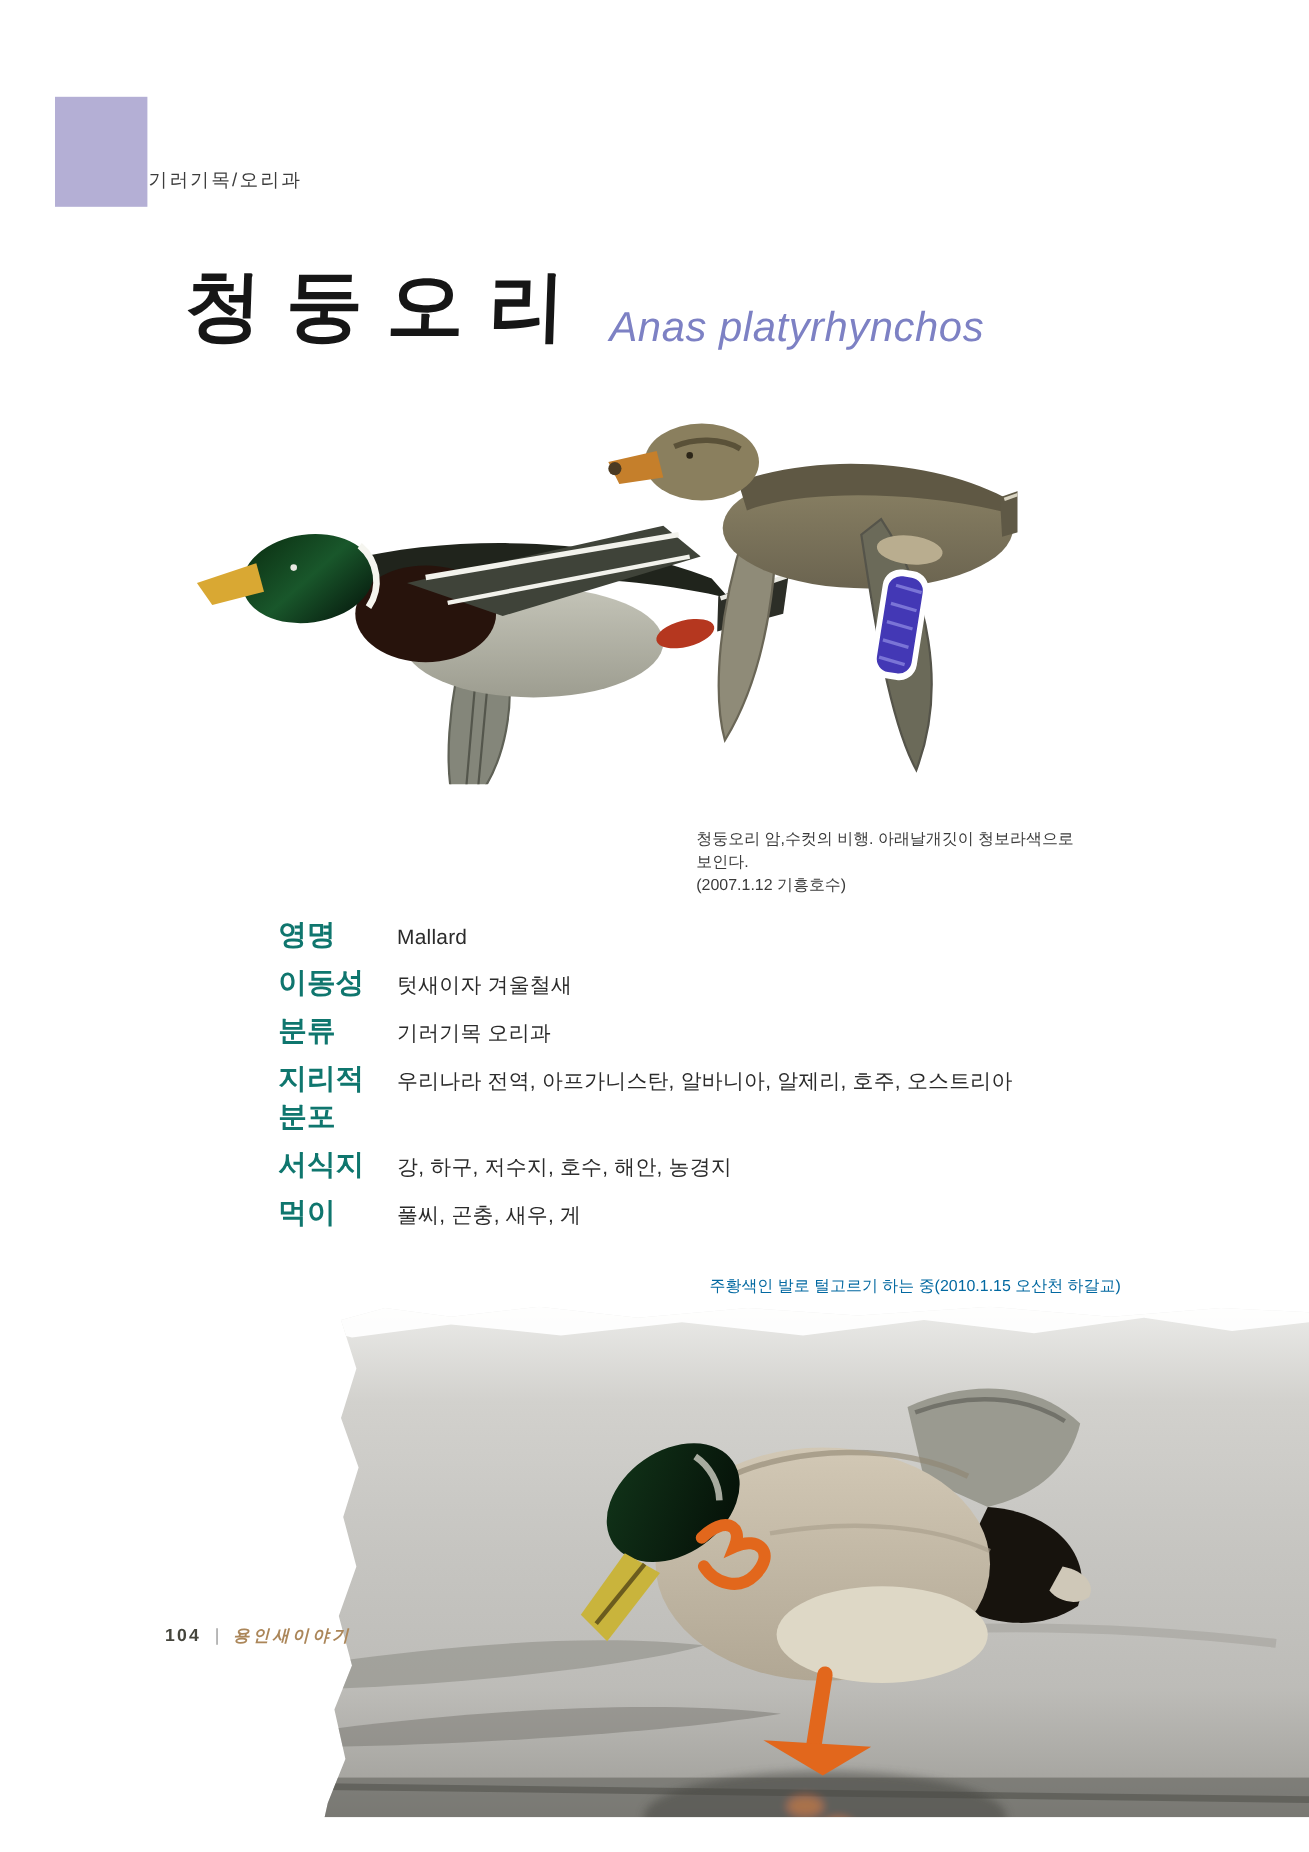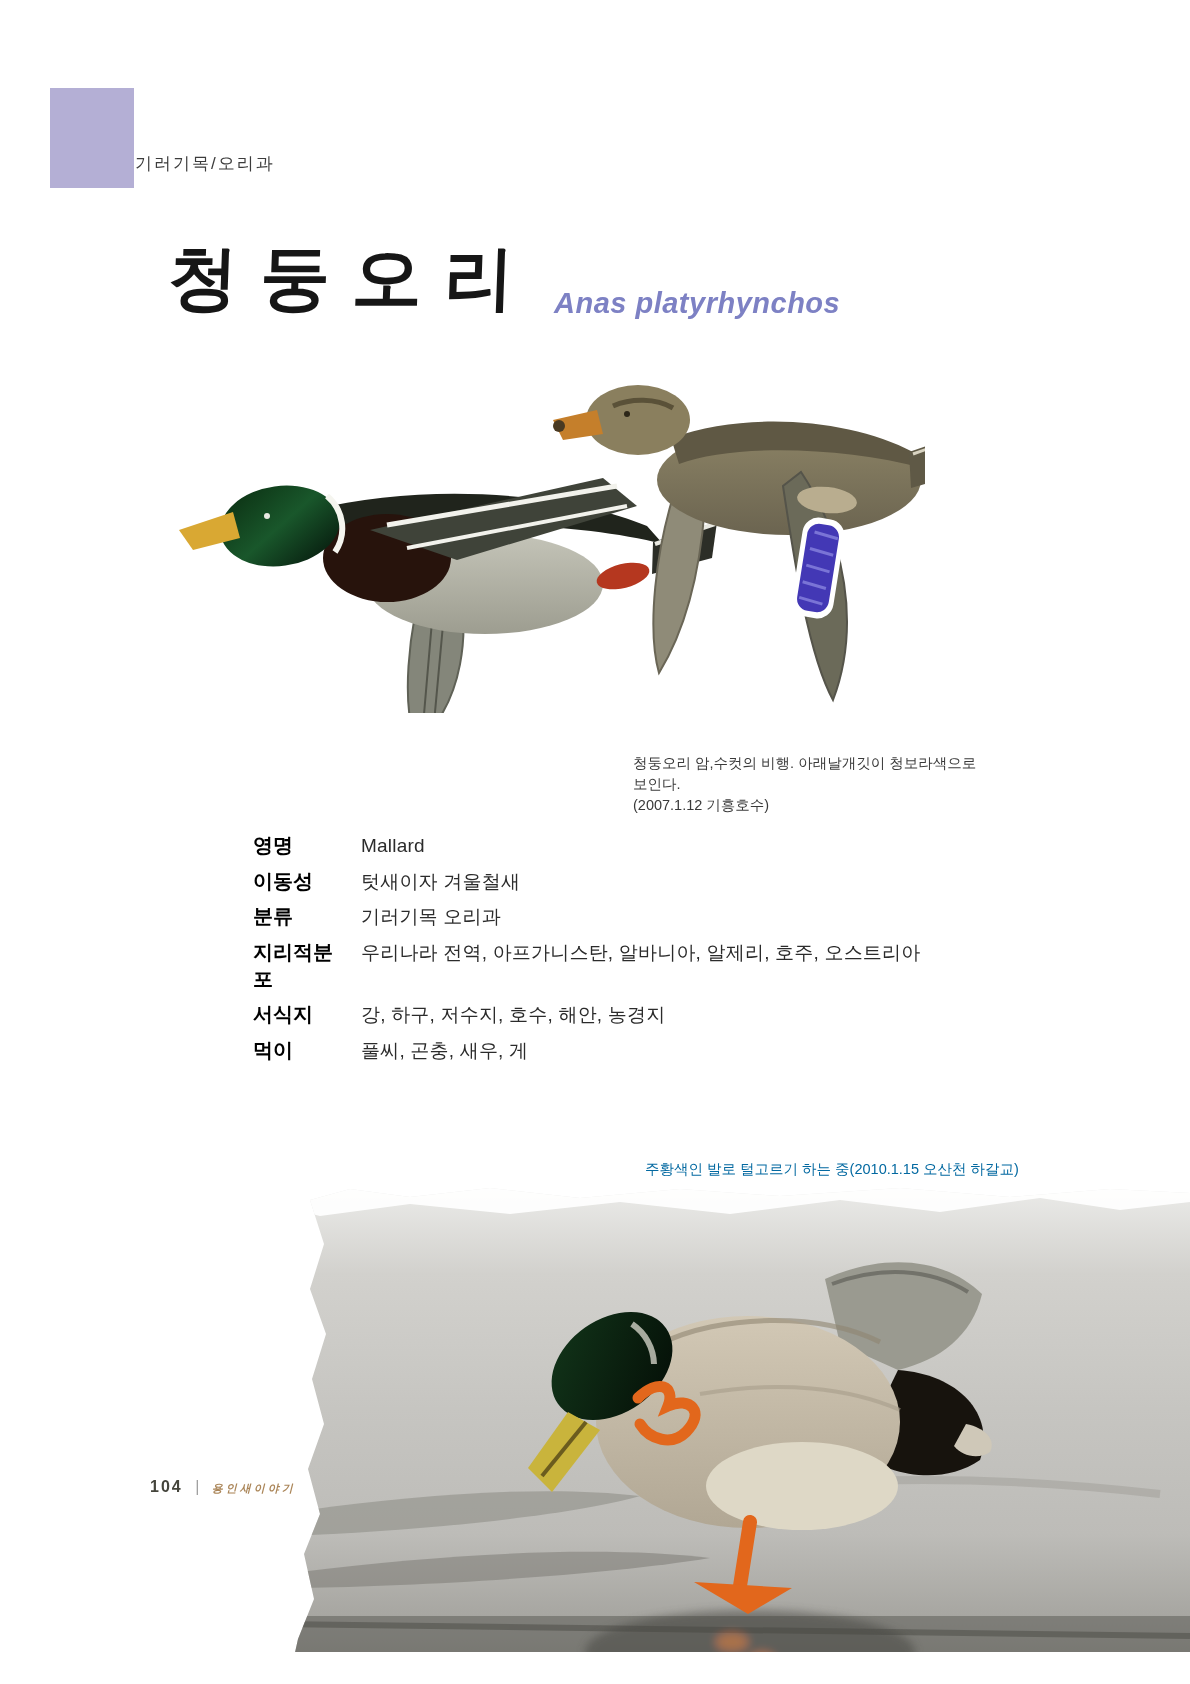--- a/index.html
+++ b/index.html
@@ -20,35 +20,35 @@
   
   .title-row{position:absolute;left:168px;top:232px;width:900px;height:110px;}
   .title-kr{
     display:inline-block;
     font-family:"DejaVu Serif","Liberation Serif",serif;
     font-size:70px;font-weight:900;color:#161616;
     letter-spacing:22px;transform:skewX(-2deg);
   }
   .title-sci{
     display:inline-block;vertical-align:bottom;margin-left:18px;margin-bottom:6px;
-    font-size:29px;font-style:italic;color:#7d81c4;letter-spacing:0.5px;font-weight:bold;
+    font-size:38px;font-style:italic;color:#7d81c4;letter-spacing:0.5px;
   }
   
   .photo-fly{position:absolute;left:155px;top:368px;width:770px;height:345px;background:#ffffff;}
   
   .caption1{
     position:absolute;left:633px;top:753px;width:360px;
     font-size:14.5px;line-height:1.45;color:#3a3a3a;
   }
   
   .specs{position:absolute;left:253px;top:832px;width:740px;}
   .spec-row{display:flex;align-items:baseline;margin-bottom:8.5px;}
   .spec-label{
     width:90px;flex:0 0 90px;
-    color:#000000;font-weight:bold;font-size:20px;
+    color:#0f766e;font-weight:bold;font-size:26px;
     text-align:justify;text-align-last:justify;
   }
   .spec-value{margin-left:18px;font-size:19px;color:#2b2b2b;letter-spacing:0.2px;}
   
   .caption2{
     position:absolute;left:645px;top:1160px;width:420px;
     font-size:14.5px;color:#0369a1;
   }
   
   .photo-ice{
@@ -62,21 +62,21 @@
       30px 105px, 44px 60px
     );
   }
   .photo-ice svg{display:block;width:100%;height:100%;}
   
   .footer{position:absolute;left:150px;top:1478px;font-size:16px;}
   .footer .pageno{font-weight:bold;color:#45453c;letter-spacing:2px;}
   .footer .sep{color:#a0a0a0;margin:0 8px;}
   .footer .book{
     color:#ab8659;font-weight:bold;letter-spacing:3px;
-    font-family:"DejaVu Serif","Liberation Serif",serif;font-style:italic;font-size:11px;
+    font-family:"DejaVu Serif","Liberation Serif",serif;font-style:italic;font-size:15px;
   }
 </style>
 </head>
 <body>
 
 <div class="page">
 
   <div class="corner-block"></div>
 
   <div class="section-label">기러기목/오리과</div>

